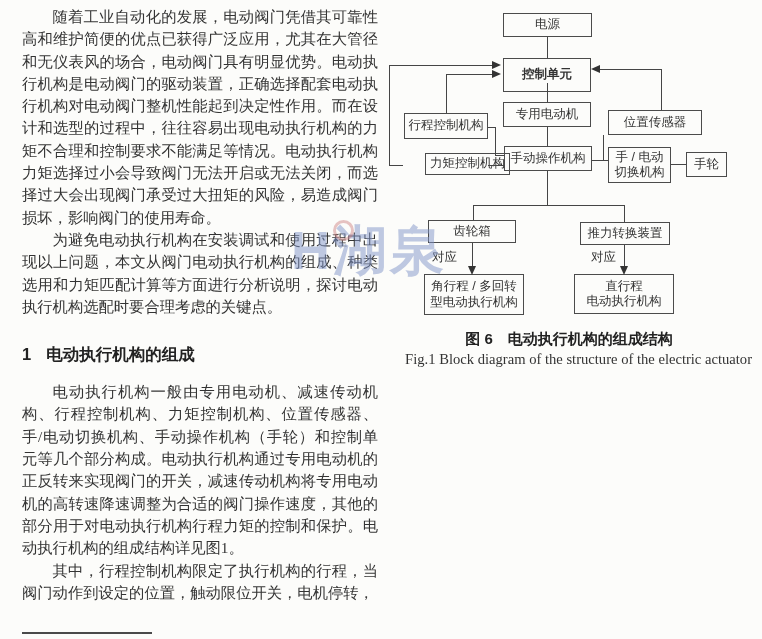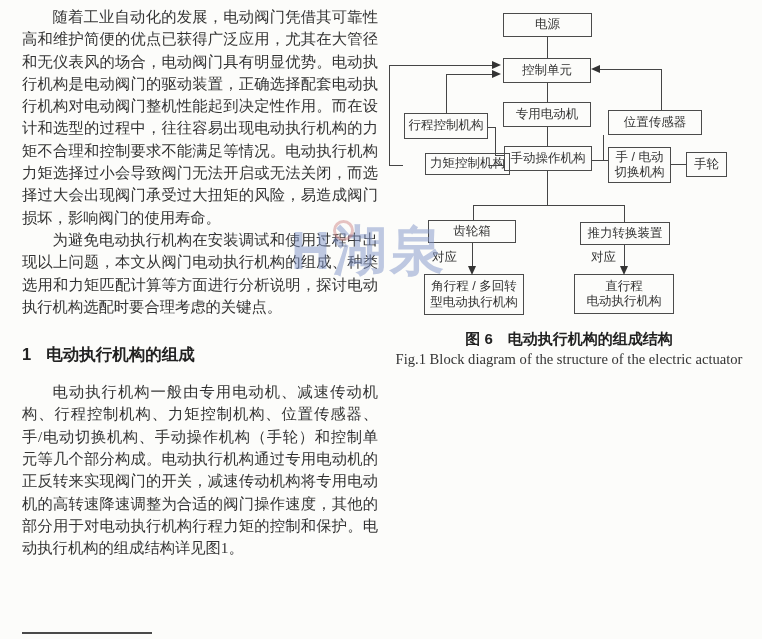--- a/index.html
+++ b/index.html
@@ -31,21 +31,21 @@
   .fig{position:absolute;left:0;top:0;width:366px;height:374px;}
   .node{
     position:absolute;box-sizing:border-box;
     border:1px solid #4b4b4b;background:transparent;
     display:flex;align-items:center;justify-content:center;
     text-align:center;white-space:pre-line;
     font-family:"Liberation Sans","DejaVu Sans",sans-serif;
     font-size:12.5px;line-height:15.5px;color:#333;
   }
   .n-power{left:117px;top:13px;width:89px;height:24px;}
-  .n-control{left:117px;top:58px;width:88px;height:25px;}
+  .n-control{left:117px;top:58px;width:88px;height:34px;font-weight:bold;}
   .n-motor{left:117px;top:102px;width:88px;height:25px;}
   .n-travel{left:18px;top:113px;width:84px;height:26px;}
   .n-possensor{left:222px;top:110px;width:94px;height:25px;}
   .n-reducer{left:118px;top:146px;width:88px;height:25px;}
   .n-torque{left:17px;top:153px;width:85px;height:22px;margin-left:22px;}
   .n-switch{left:222px;top:147px;width:63px;height:36px;}
   .n-handwheel{left:300px;top:152px;width:41px;height:25px;}
   .n-gearbox{left:42px;top:220px;width:88px;height:23px;}
   .n-thrust{left:194px;top:222px;width:90px;height:23px;}
   .n-angular{left:38px;top:274px;width:100px;height:41px;}
@@ -60,21 +60,21 @@
     font-size:12.5px;color:#333;
   }
   .el-left{left:46px;top:249px;}
   .el-right{left:205px;top:249px;}
   .cap-cn{
     position:absolute;top:330px;left:0;width:100%;text-align:center;
     font-family:"Liberation Sans","DejaVu Sans",sans-serif;
     font-weight:bold;font-size:15px;color:#222;
   }
   .cap-en{
-    position:absolute;top:351px;left:0;width:100%;text-align:center;
+    position:absolute;top:351px;left:0;width:100%;text-align:right;
     font-family:"Liberation Serif","DejaVu Serif",serif;
     font-size:14.6px;color:#333;
   }
   
   .footnote-rule{position:absolute;left:22px;top:632px;width:130px;height:2px;background:#4a4a4a;}
   .watermark{
     position:absolute;left:291px;top:218px;z-index:5;pointer-events:none;
     font-family:"Liberation Sans","DejaVu Sans",sans-serif;
     font-weight:bold;font-size:54px;line-height:64px;letter-spacing:3px;
     color:rgba(128,148,200,0.5);white-space:nowrap;
@@ -87,20 +87,21 @@
 </head>
 <body>
 
 <div class="col-left">
   <p>随着工业自动化的发展，电动阀门凭借其可靠性高和维护简便的优点已获得广泛应用，尤其在大管径和无仪表风的场合，电动阀门具有明显优势。电动执行机构是电动阀门的驱动装置，正确选择配套电动执行机构对电动阀门整机性能起到决定性作用。而在设计和选型的过程中，往往容易出现电动执行机构的力矩不合理和控制要求不能满足等情况。电动执行机构力矩选择过小会导致阀门无法开启或无法关闭，而选择过大会出现阀门承受过大扭矩的风险，易造成阀门损坏，影响阀门的使用寿命。</p>
   <p>为避免电动执行机构在安装调试和使用过程中出现以上问题，本文从阀门电动执行机构的组成、种类选用和力矩匹配计算等方面进行分析说明，探讨电动执行机构选配时要合理考虑的关键点。</p>
   <div class="section-heading">
     <span class="num">1</span><span>电动执行机构的组成</span>
   </div>
   <p>电动执行机构一般由专用电动机、减速传动机构、行程控制机构、力矩控制机构、位置传感器、手/电动切换机构、手动操作机构（手轮）和控制单元等几个部分构成。电动执行机构通过专用电动机的正反转来实现阀门的开关，减速传动机构将专用电动机的高转速降速调整为合适的阀门操作速度，其他的部分用于对电动执行机构行程力矩的控制和保护。电动执行机构的组成结构详见图1。</p>
+  <p>其中，行程控制机构限定了执行机构的行程，当阀门动作到设定的位置，触动限位开关，电机停转，</p>
 </div>
 
 <div class="col-right">
 
   <div class="fig">
 
     <div class="node n-power">电源</div>
     <div class="node n-control">控制单元</div>
     <div class="node n-motor">专用电动机</div>
     <div class="node n-travel">行程控制机构</div>

